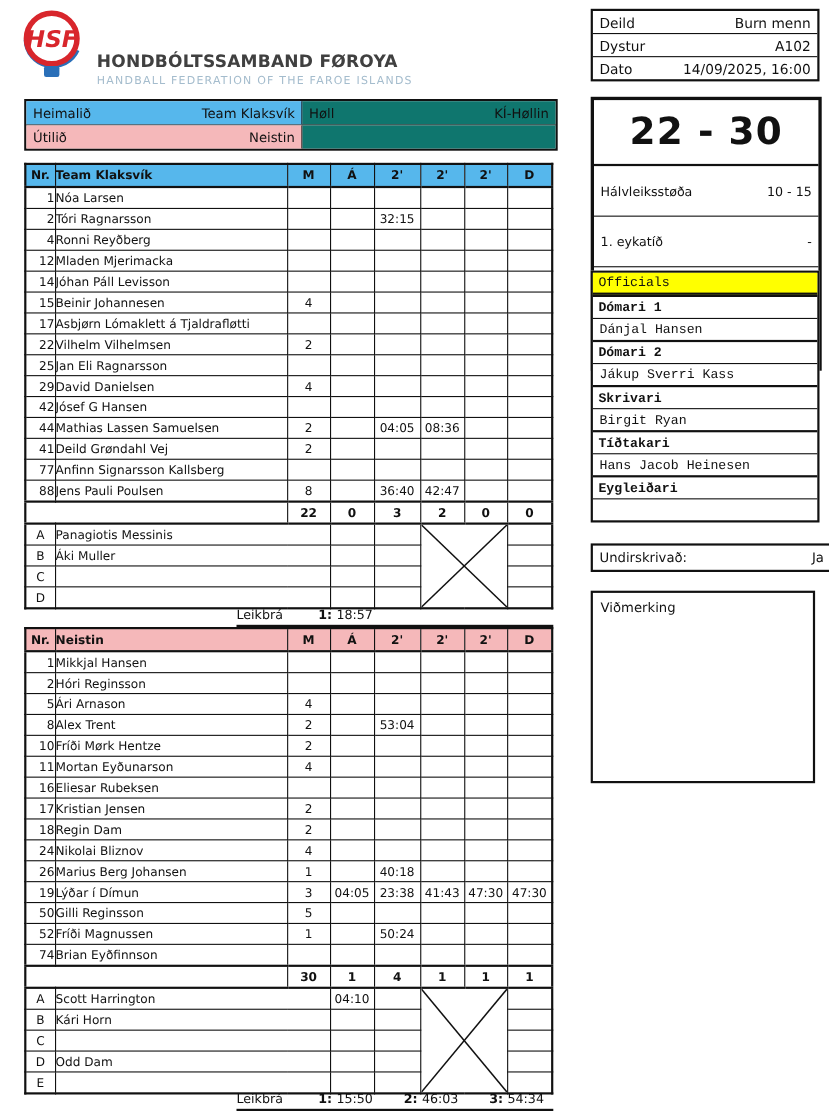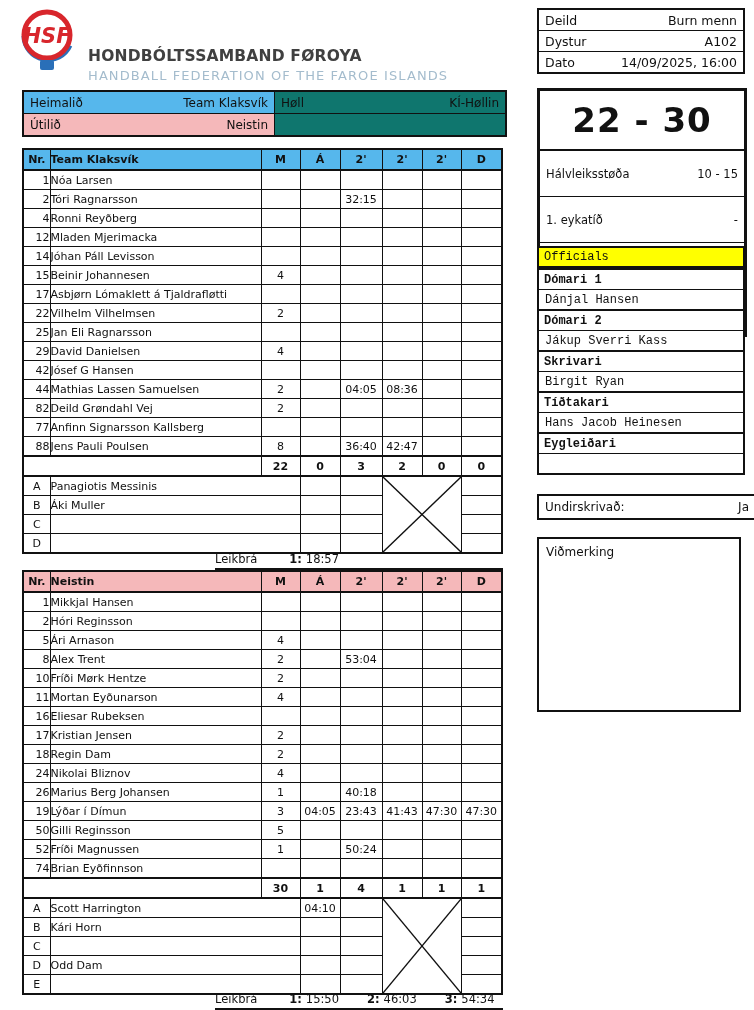--- a/index.html
+++ b/index.html
@@ -2,21 +2,21 @@
 <html><head>
 <meta charset="utf-8">
 <style>
   html,body{margin:0;padding:0;background:#fff;}
   .page{position:relative;width:754px;height:1010px;background:#fff;
         font-family:"DejaVu Sans","Liberation Sans",sans-serif;color:#111;overflow:hidden;}
   
   .logo{position:absolute;left:15px;top:6px;width:64px;height:68px;}
   .org-block{position:absolute;left:88px;top:26px;width:330px;}
   .org-name{font-size:15.5px;font-weight:bold;color:#404040;letter-spacing:.2px;white-space:nowrap;margin-top:21px;}
-  .org-sub{font-size:13px;color:#a4bccd;letter-spacing:1.1px;margin-top:3px;white-space:nowrap;}
+  .org-sub{font-size:10px;color:#a4bccd;letter-spacing:1.1px;margin-top:3px;white-space:nowrap;}
   
   .info-table{position:absolute;left:537px;top:8px;width:204px;border:2px solid #111;background:#fff;}
   .info-row{display:flex;justify-content:space-between;align-items:center;height:20px;
             padding:0 6px;font-size:12.5px;border-top:1px solid #111;}
   .info-row:first-child{border-top:none;}
   
   .match-block{position:absolute;left:22px;top:90px;width:481px;border:2px solid #111;}
   .match-row{display:flex;height:21px;border-top:1px solid #111;font-size:12px;}
   .match-row:first-child{border-top:none;}
   .match-cell-left{width:238px;display:flex;justify-content:space-between;align-items:center;
@@ -251,21 +251,21 @@
           <td class="td-nr">44</td>
           <td class="td-name">Mathias Lassen Samuelsen</td>
           <td class="td-c">2</td>
           <td class="td-c"></td>
           <td class="td-c">04:05</td>
           <td class="td-c">08:36</td>
           <td class="td-c"></td>
           <td class="td-c"></td>
         </tr>
         <tr>
-          <td class="td-nr">82</td>
+          <td class="td-nr">41</td>
           <td class="td-name">Deild Grøndahl Vej</td>
           <td class="td-c">2</td>
           <td class="td-c"></td>
           <td class="td-c"></td>
           <td class="td-c"></td>
           <td class="td-c"></td>
           <td class="td-c"></td>
         </tr>
         <tr>
           <td class="td-nr">77</td>
@@ -467,21 +467,21 @@
           <td class="td-c">40:18</td>
           <td class="td-c"></td>
           <td class="td-c"></td>
           <td class="td-c"></td>
         </tr>
         <tr>
           <td class="td-nr">19</td>
           <td class="td-name">Lýðar í Dímun</td>
           <td class="td-c">3</td>
           <td class="td-c">04:05</td>
-          <td class="td-c">23:43</td>
+          <td class="td-c">23:38</td>
           <td class="td-c">41:43</td>
           <td class="td-c">47:30</td>
           <td class="td-c">47:30</td>
         </tr>
         <tr>
           <td class="td-nr">50</td>
           <td class="td-name">Gilli Reginsson</td>
           <td class="td-c">5</td>
           <td class="td-c"></td>
           <td class="td-c"></td>

